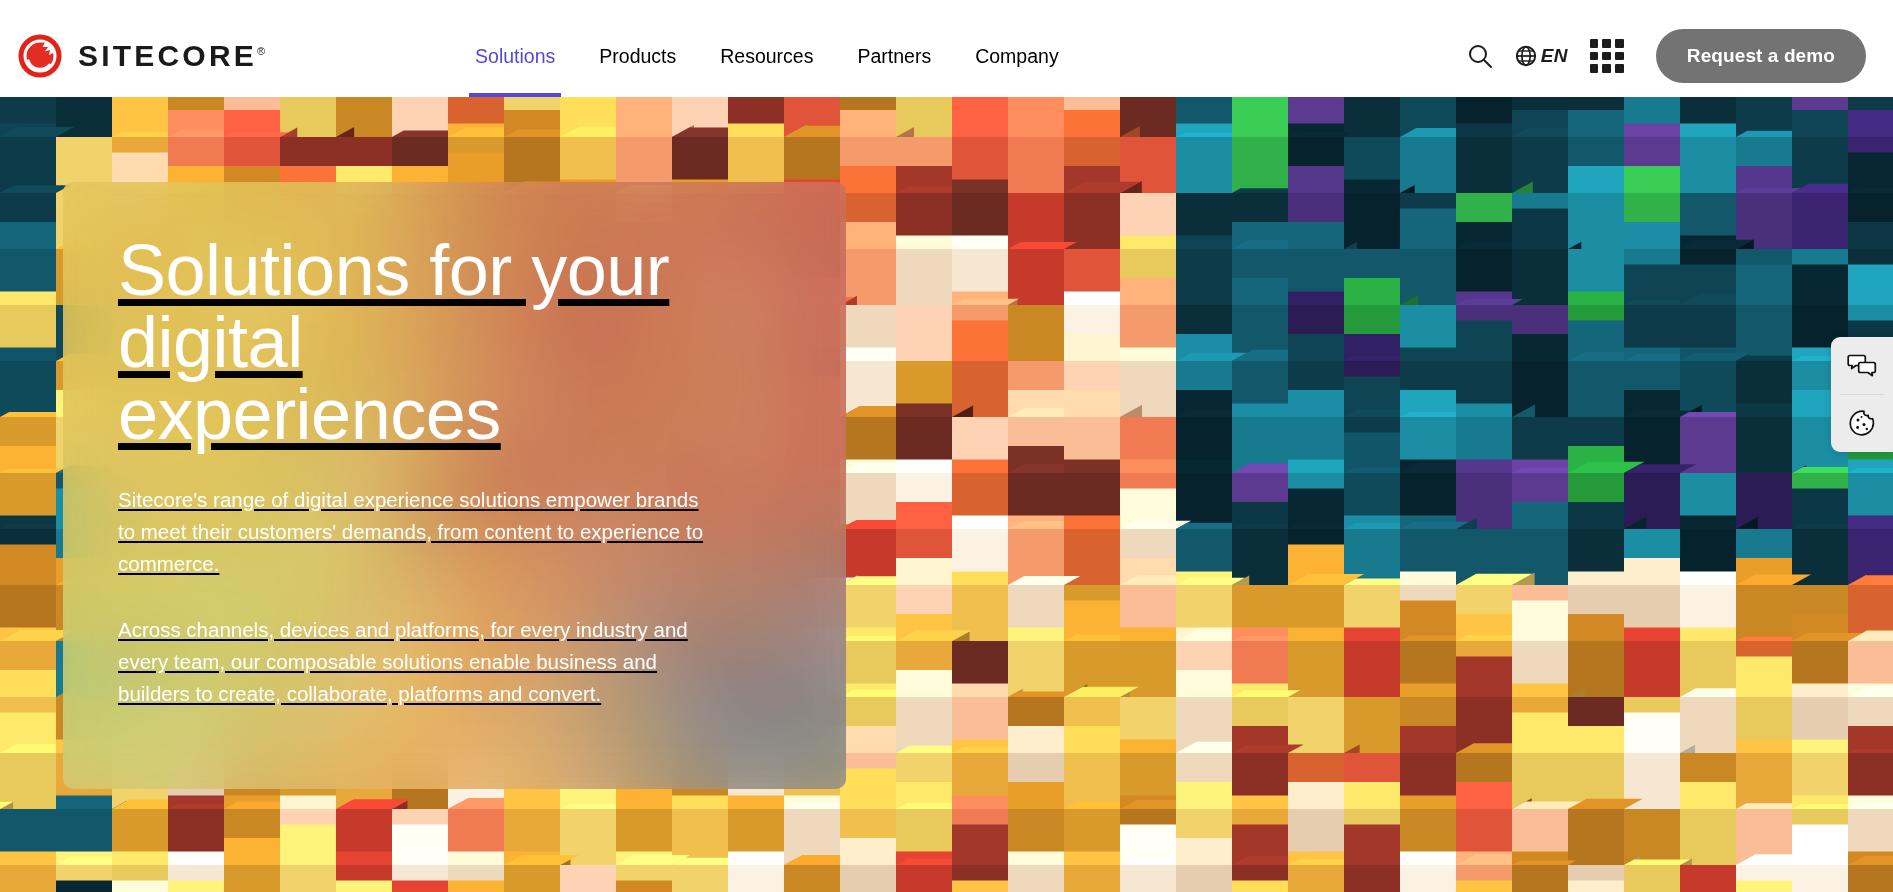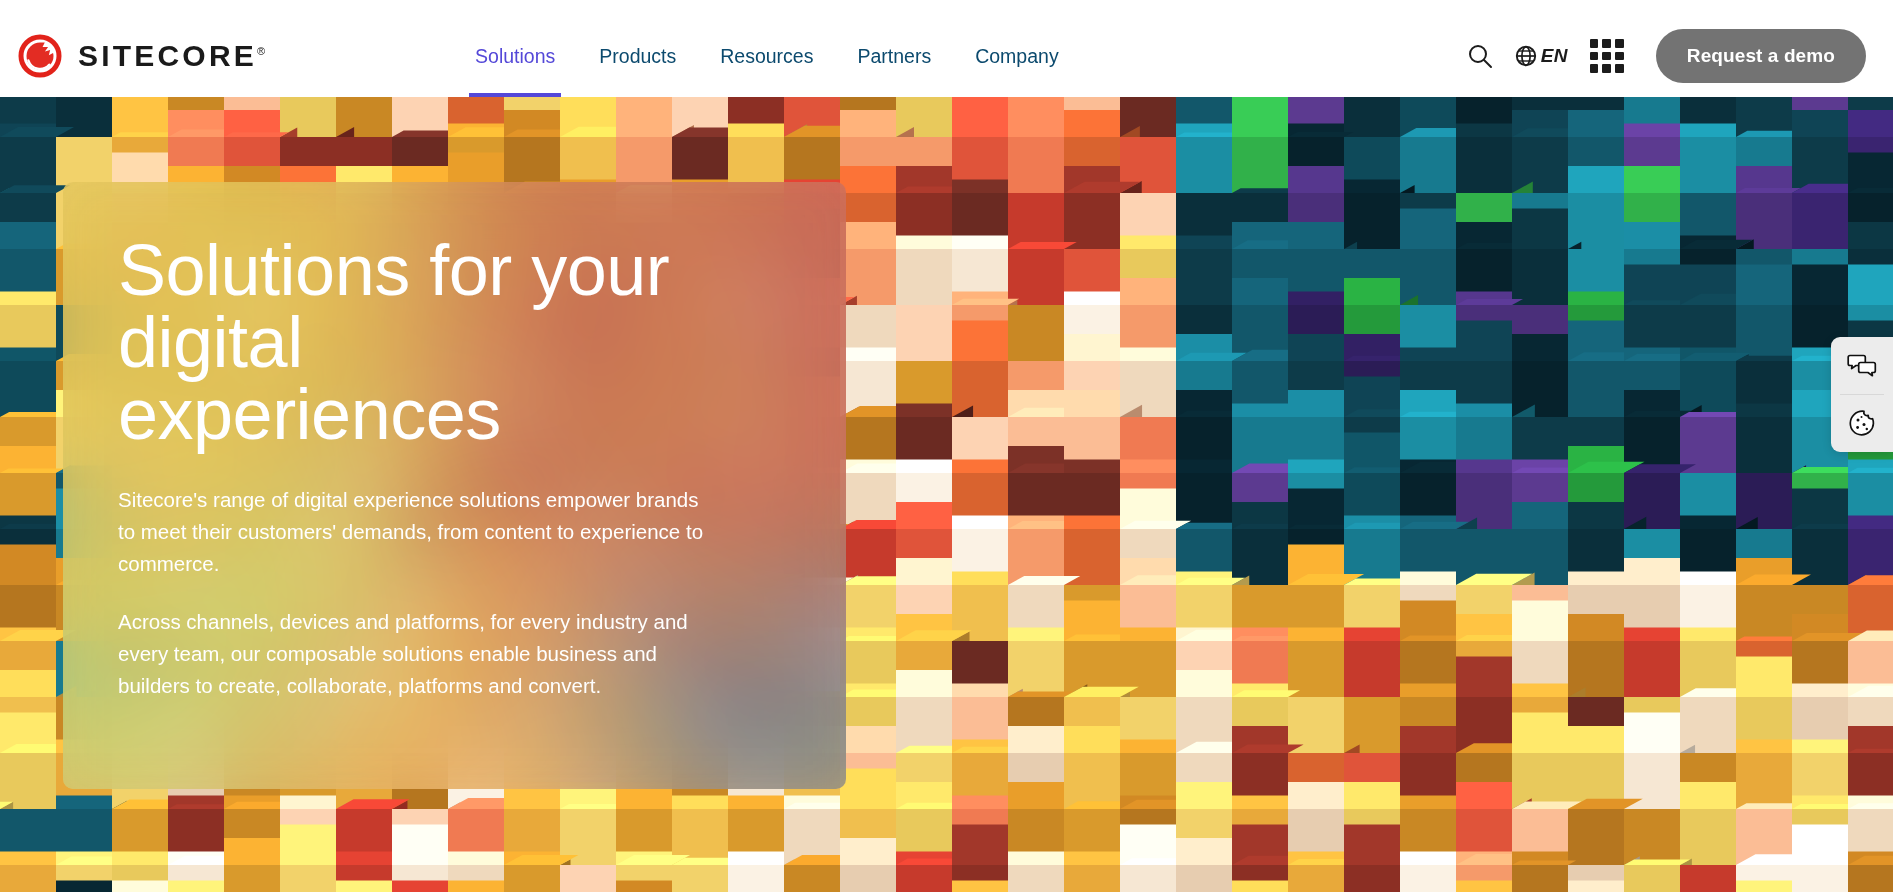--- a/index.html
+++ b/index.html
@@ -50,21 +50,21 @@
     display:flex; align-items:flex-end;
     height:81px;
     margin-left:188px;
   }
   .nav-item{
     position:relative;
     height:81px;
     display:flex; align-items:center;
     padding:0 22px;
     font-size:19.5px;
-    color:#0c4a6e;
+    color:#000000;
     cursor:pointer;
     white-space:nowrap;
   }
   .nav-item.active{ color:#5448d8; }
   .nav-item.active::after{
     content:"";
     position:absolute;
     left:16px; right:16px; bottom:0;
     height:4px;
     background:#5448d8;
@@ -140,20 +140,21 @@
   .glass{
     position:absolute;
     left:63px; top:101px;
     width:783px; height:607px;
     border-radius:10px;
     background:rgba(255,255,255,0.16);
     backdrop-filter:blur(34px) saturate(118%);
     -webkit-backdrop-filter:blur(34px) saturate(118%);
     overflow:hidden;
     padding:52px 62px 0 55px;
+    text-decoration:underline;
   }
   
   .glass-wash{
     position:absolute; inset:-60px;
     background:
       radial-gradient(circle at 8% 14%, rgba(226,196,86,.95) 0 22%, rgba(226,196,86,0) 46%),
       radial-gradient(circle at 6% 58%, rgba(196,214,120,.92) 0 20%, rgba(196,214,120,0) 44%),
       radial-gradient(circle at 30% 88%, rgba(233,176,98,.9) 0 22%, rgba(233,176,98,0) 46%),
       radial-gradient(circle at 56% 34%, rgba(200,118,86,.88) 0 26%, rgba(200,118,86,0) 52%),
       radial-gradient(circle at 86% 18%, rgba(212,106,84,.85) 0 24%, rgba(212,106,84,0) 50%),
@@ -174,21 +175,21 @@
     letter-spacing:-0.5px;
     max-width:560px;
     margin-bottom:34px;
     font-family:"Liberation Sans", sans-serif;
   }
   .hero-p{
     font-size:20.5px;
     line-height:1.56;
     color:#ffffff;
     max-width:590px;
-    margin-bottom:26px;
+    margin-bottom:34px;
     font-family:"Liberation Sans", sans-serif;
   }
   .hero-p:last-child{ margin-bottom:0; }
 
   
   .side-rail{
     position:absolute;
     right:0; top:256px;
     width:62px;
     background:#ececec;

